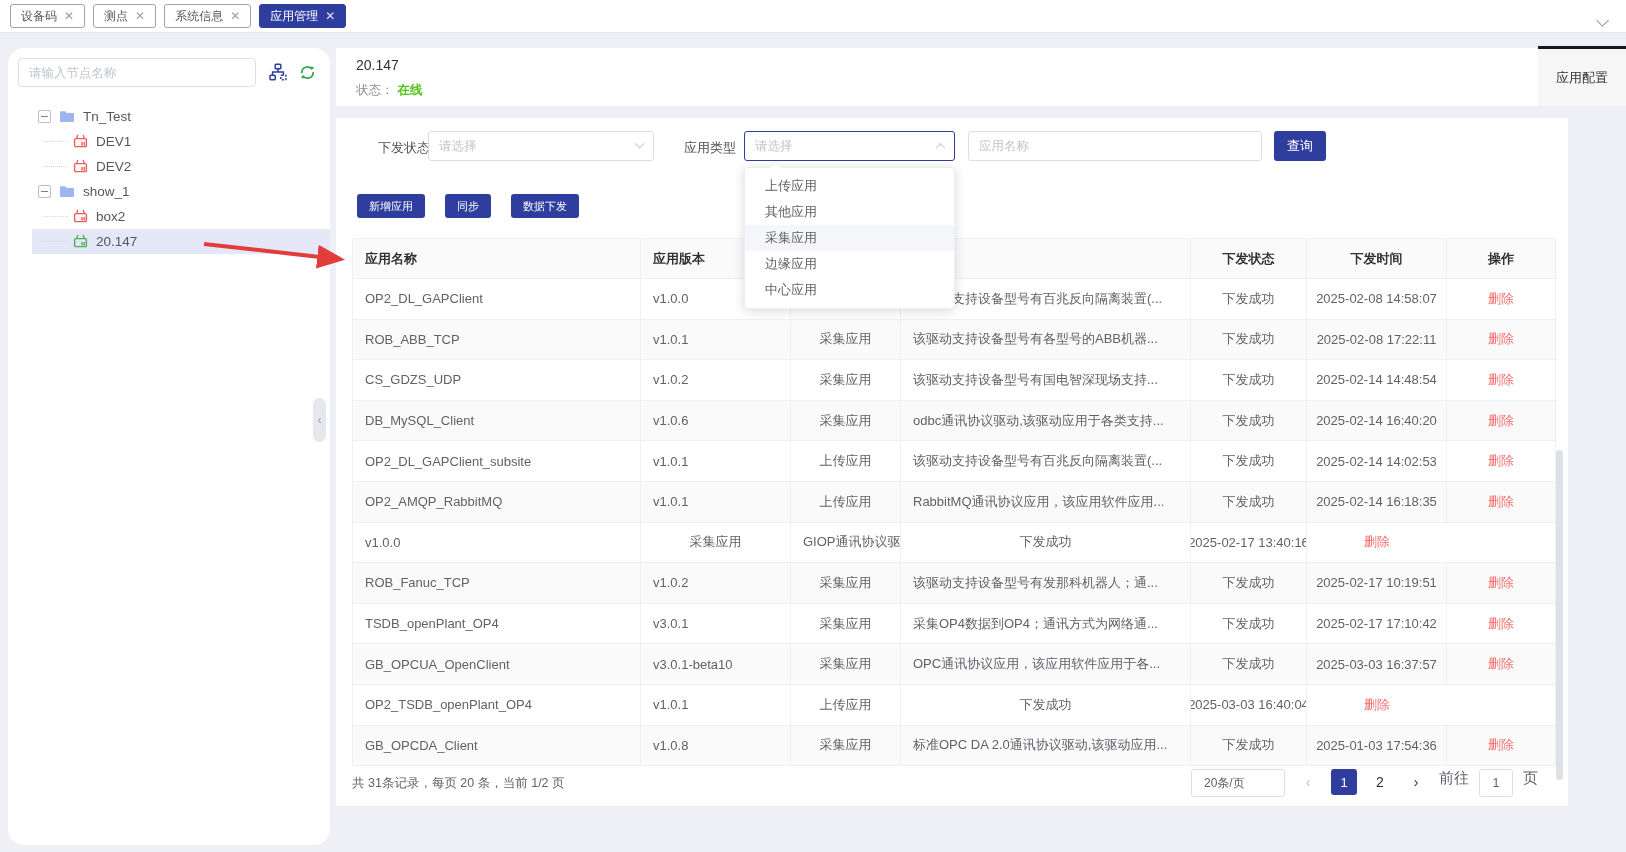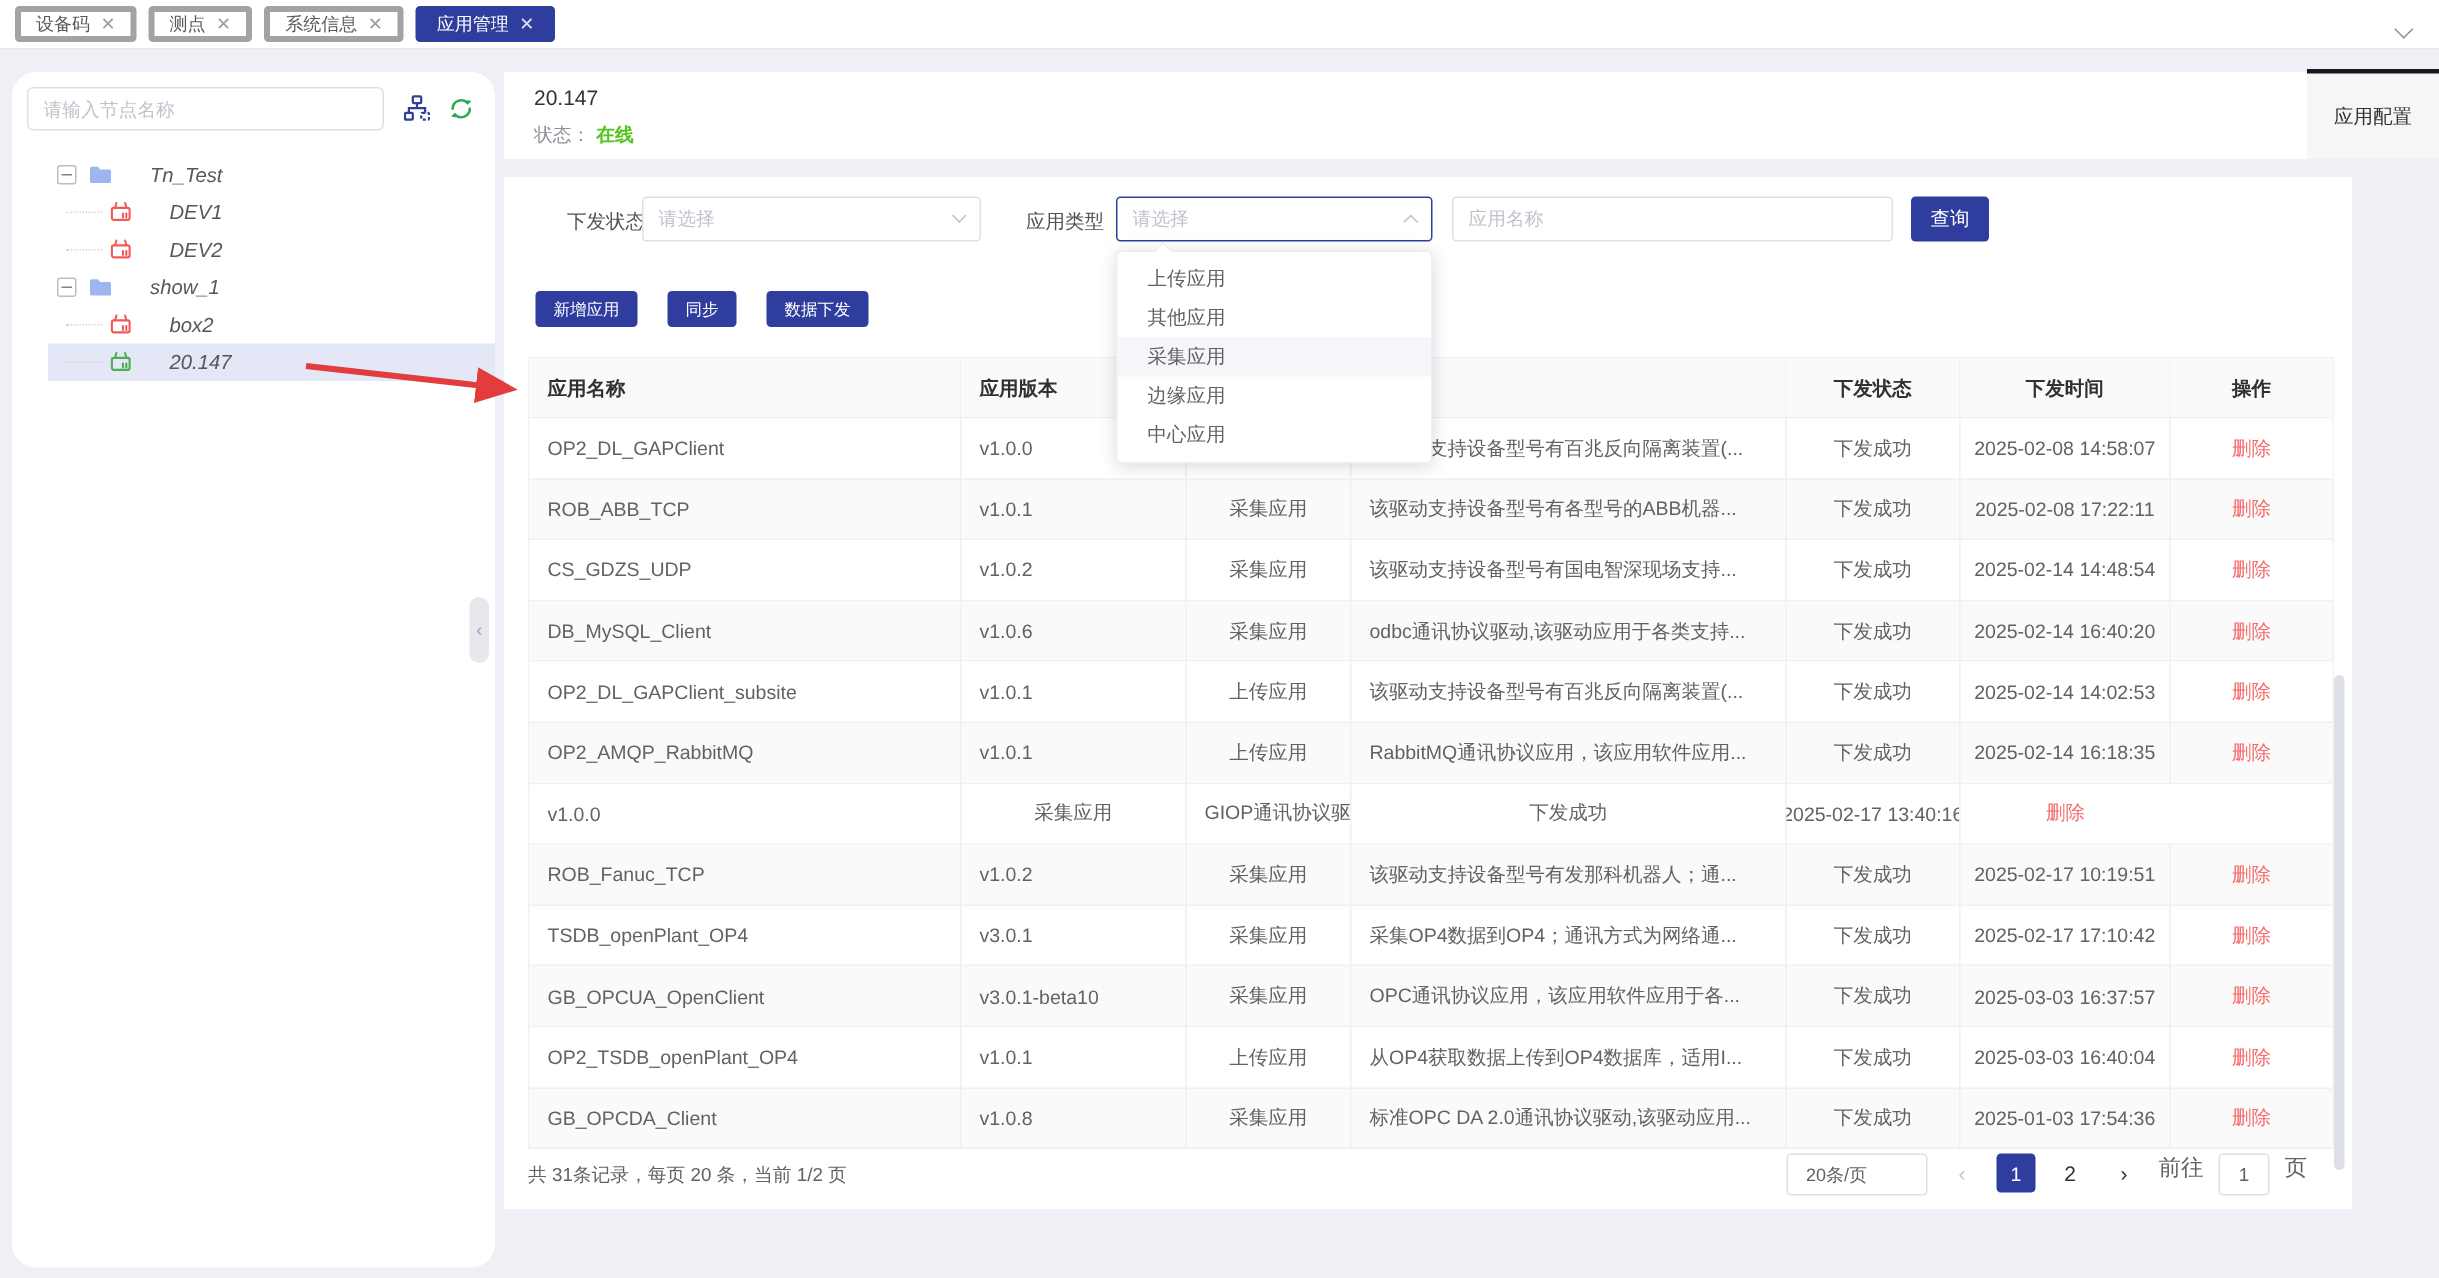--- a/index.html
+++ b/index.html
@@ -3,21 +3,21 @@
 <meta charset="utf-8">
 <style>
   * { margin:0; padding:0; box-sizing:border-box; font-family:"Liberation Sans", sans-serif; }
   html,body { background:#e9ebf1; }
   .stage { position:relative; width:1626px; height:852px; background:#eef0f5; overflow:hidden; }
 
   
   .topbar { position:absolute; left:0; top:0; width:1626px; height:33px; background:#fff;
             border-bottom:1px solid #e6e8ee; display:flex; align-items:center; padding-left:10px; gap:8px; }
   .tab { display:inline-flex; align-items:center; gap:7px; height:24px; padding:0 10px;
-         border:4px solid #a3a3a3; border-radius:3px; font-size:12px; color:#595959; background:#fff; cursor:pointer; }
+         border:1px solid #a3a3a3; border-radius:3px; font-size:12px; color:#595959; background:#fff; cursor:pointer; }
   .tab .x { font-size:12px; color:#9aa0a6; line-height:1; }
   .tab.active { background:#2f3e9e; border-color:#2f3e9e; color:#fff; }
   .tab.active .x { color:#dfe3f5; }
   .top-caret { position:absolute; right:16px; top:11px; width:12px; height:12px; }
   .caret-shape { display:inline-block; width:9px; height:9px; border-right:1.6px solid #8c9097; border-bottom:1.6px solid #8c9097; transform:rotate(45deg); }
 
   
   .sidebar { position:absolute; left:8px; top:48px; width:322px; height:797px; background:#fff; border-radius:16px; }
   .search { position:absolute; left:10px; top:10px; width:238px; height:29px; border:1px solid #dcdfe6;
             border-radius:4px; font-size:12.5px; color:#606266; padding:0 10px; outline:none; background:#fff; }
@@ -25,21 +25,21 @@
   .side-icons { position:absolute; right:14px; top:15px; display:flex; gap:12px; align-items:center; }
   .tree { position:absolute; left:0; top:56px; right:0; }
   .node { position:relative; height:25px; display:flex; align-items:center; font-size:13.5px; color:#54575d; cursor:pointer; }
   .node > * { position:relative; z-index:1; }
   .node.selected::before { content:""; position:absolute; left:24px; right:0; top:0; bottom:0; background:#e3e7f6; z-index:0; }
   .lv0 { padding-left:30px; } .lv1 { padding-left:36px; }
   .toggle { width:13px; height:13px; border:1px solid #b9bec7; border-radius:2px; background:#fff;
             display:inline-flex; align-items:center; justify-content:center; margin-right:8px; flex:none; }
   .toggle i { display:block; width:7px; height:1.5px; background:#7b8291; }
   .stub { width:24px; height:0; border-top:1px dotted #d4d7dd; margin-right:5px; flex:none; }
-  .node .label { margin-left:25px; white-space:nowrap;font-style:italic; }
+  .node .label { margin-left:8px; white-space:nowrap; }
   .sb-handle { position:absolute; left:313px; top:398px; width:13px; height:44px; background:#e6e8ed;
                border-radius:7px; display:flex; align-items:center; justify-content:center;
                color:#9aa0ab; font-size:12px; cursor:pointer; z-index:5; }
 
   
   .arrow-svg { position:absolute; left:196px; top:234px; z-index:26; pointer-events:none; }
 
   
   .header-card { position:absolute; left:336px; top:48px; width:1202px; height:58px; background:#fff; }
   .hc-title { position:absolute; left:20px; top:9px; font-size:14px; color:#303133; }
@@ -364,21 +364,20 @@
             <div class="t-cell ctr">采集应用</div>
             <div class="t-cell">OPC通讯协议应用，该应用软件应用于各...</div>
             <div class="t-cell ctr">下发成功</div>
             <div class="t-cell ctr">2025-03-03 16:37:57</div>
             <div class="t-cell ctr del">删除</div>
           </div>
           <div class="t-row">
             <div class="t-cell">OP2_TSDB_openPlant_OP4</div>
             <div class="t-cell">v1.0.1</div>
             <div class="t-cell ctr">上传应用</div>
-            <div class="t-cell">从OP4获取数据上传到OP4数据库，适用I...</div>
             <div class="t-cell ctr">下发成功</div>
             <div class="t-cell ctr">2025-03-03 16:40:04</div>
             <div class="t-cell ctr del">删除</div>
           </div>
           <div class="t-row">
             <div class="t-cell">GB_OPCDA_Client</div>
             <div class="t-cell">v1.0.8</div>
             <div class="t-cell ctr">采集应用</div>
             <div class="t-cell">标准OPC DA 2.0通讯协议驱动,该驱动应用...</div>
             <div class="t-cell ctr">下发成功</div>

